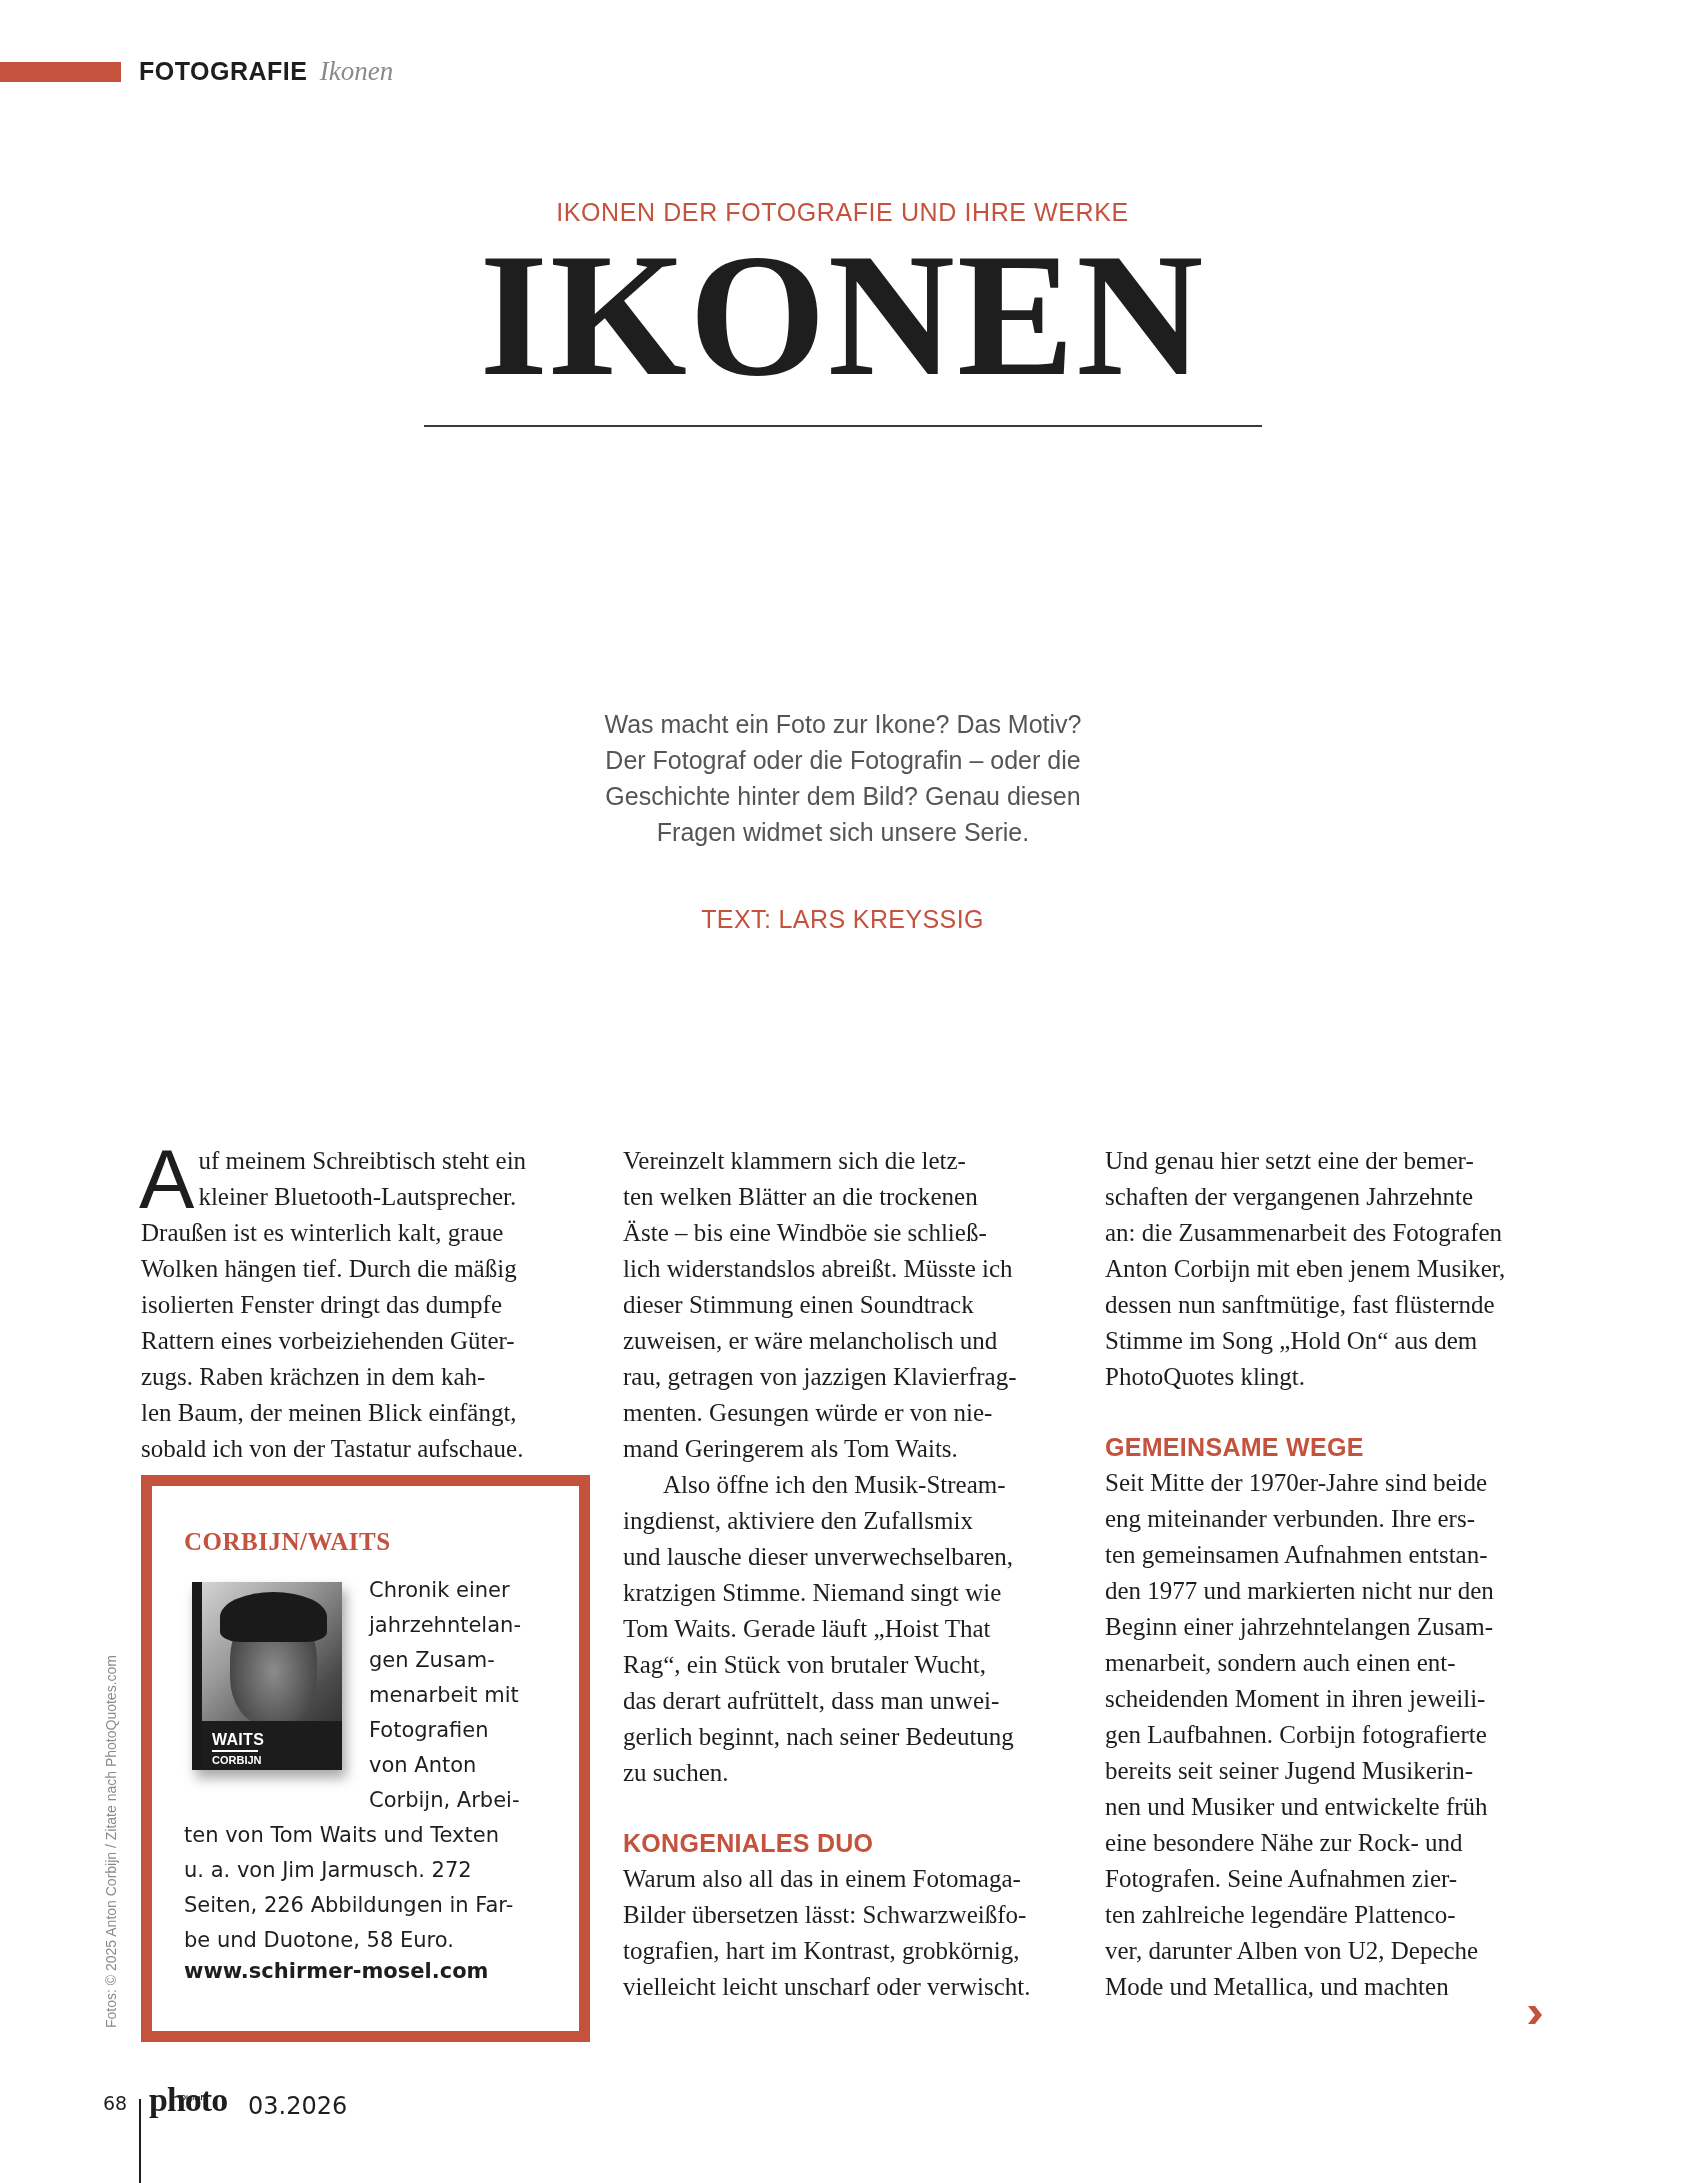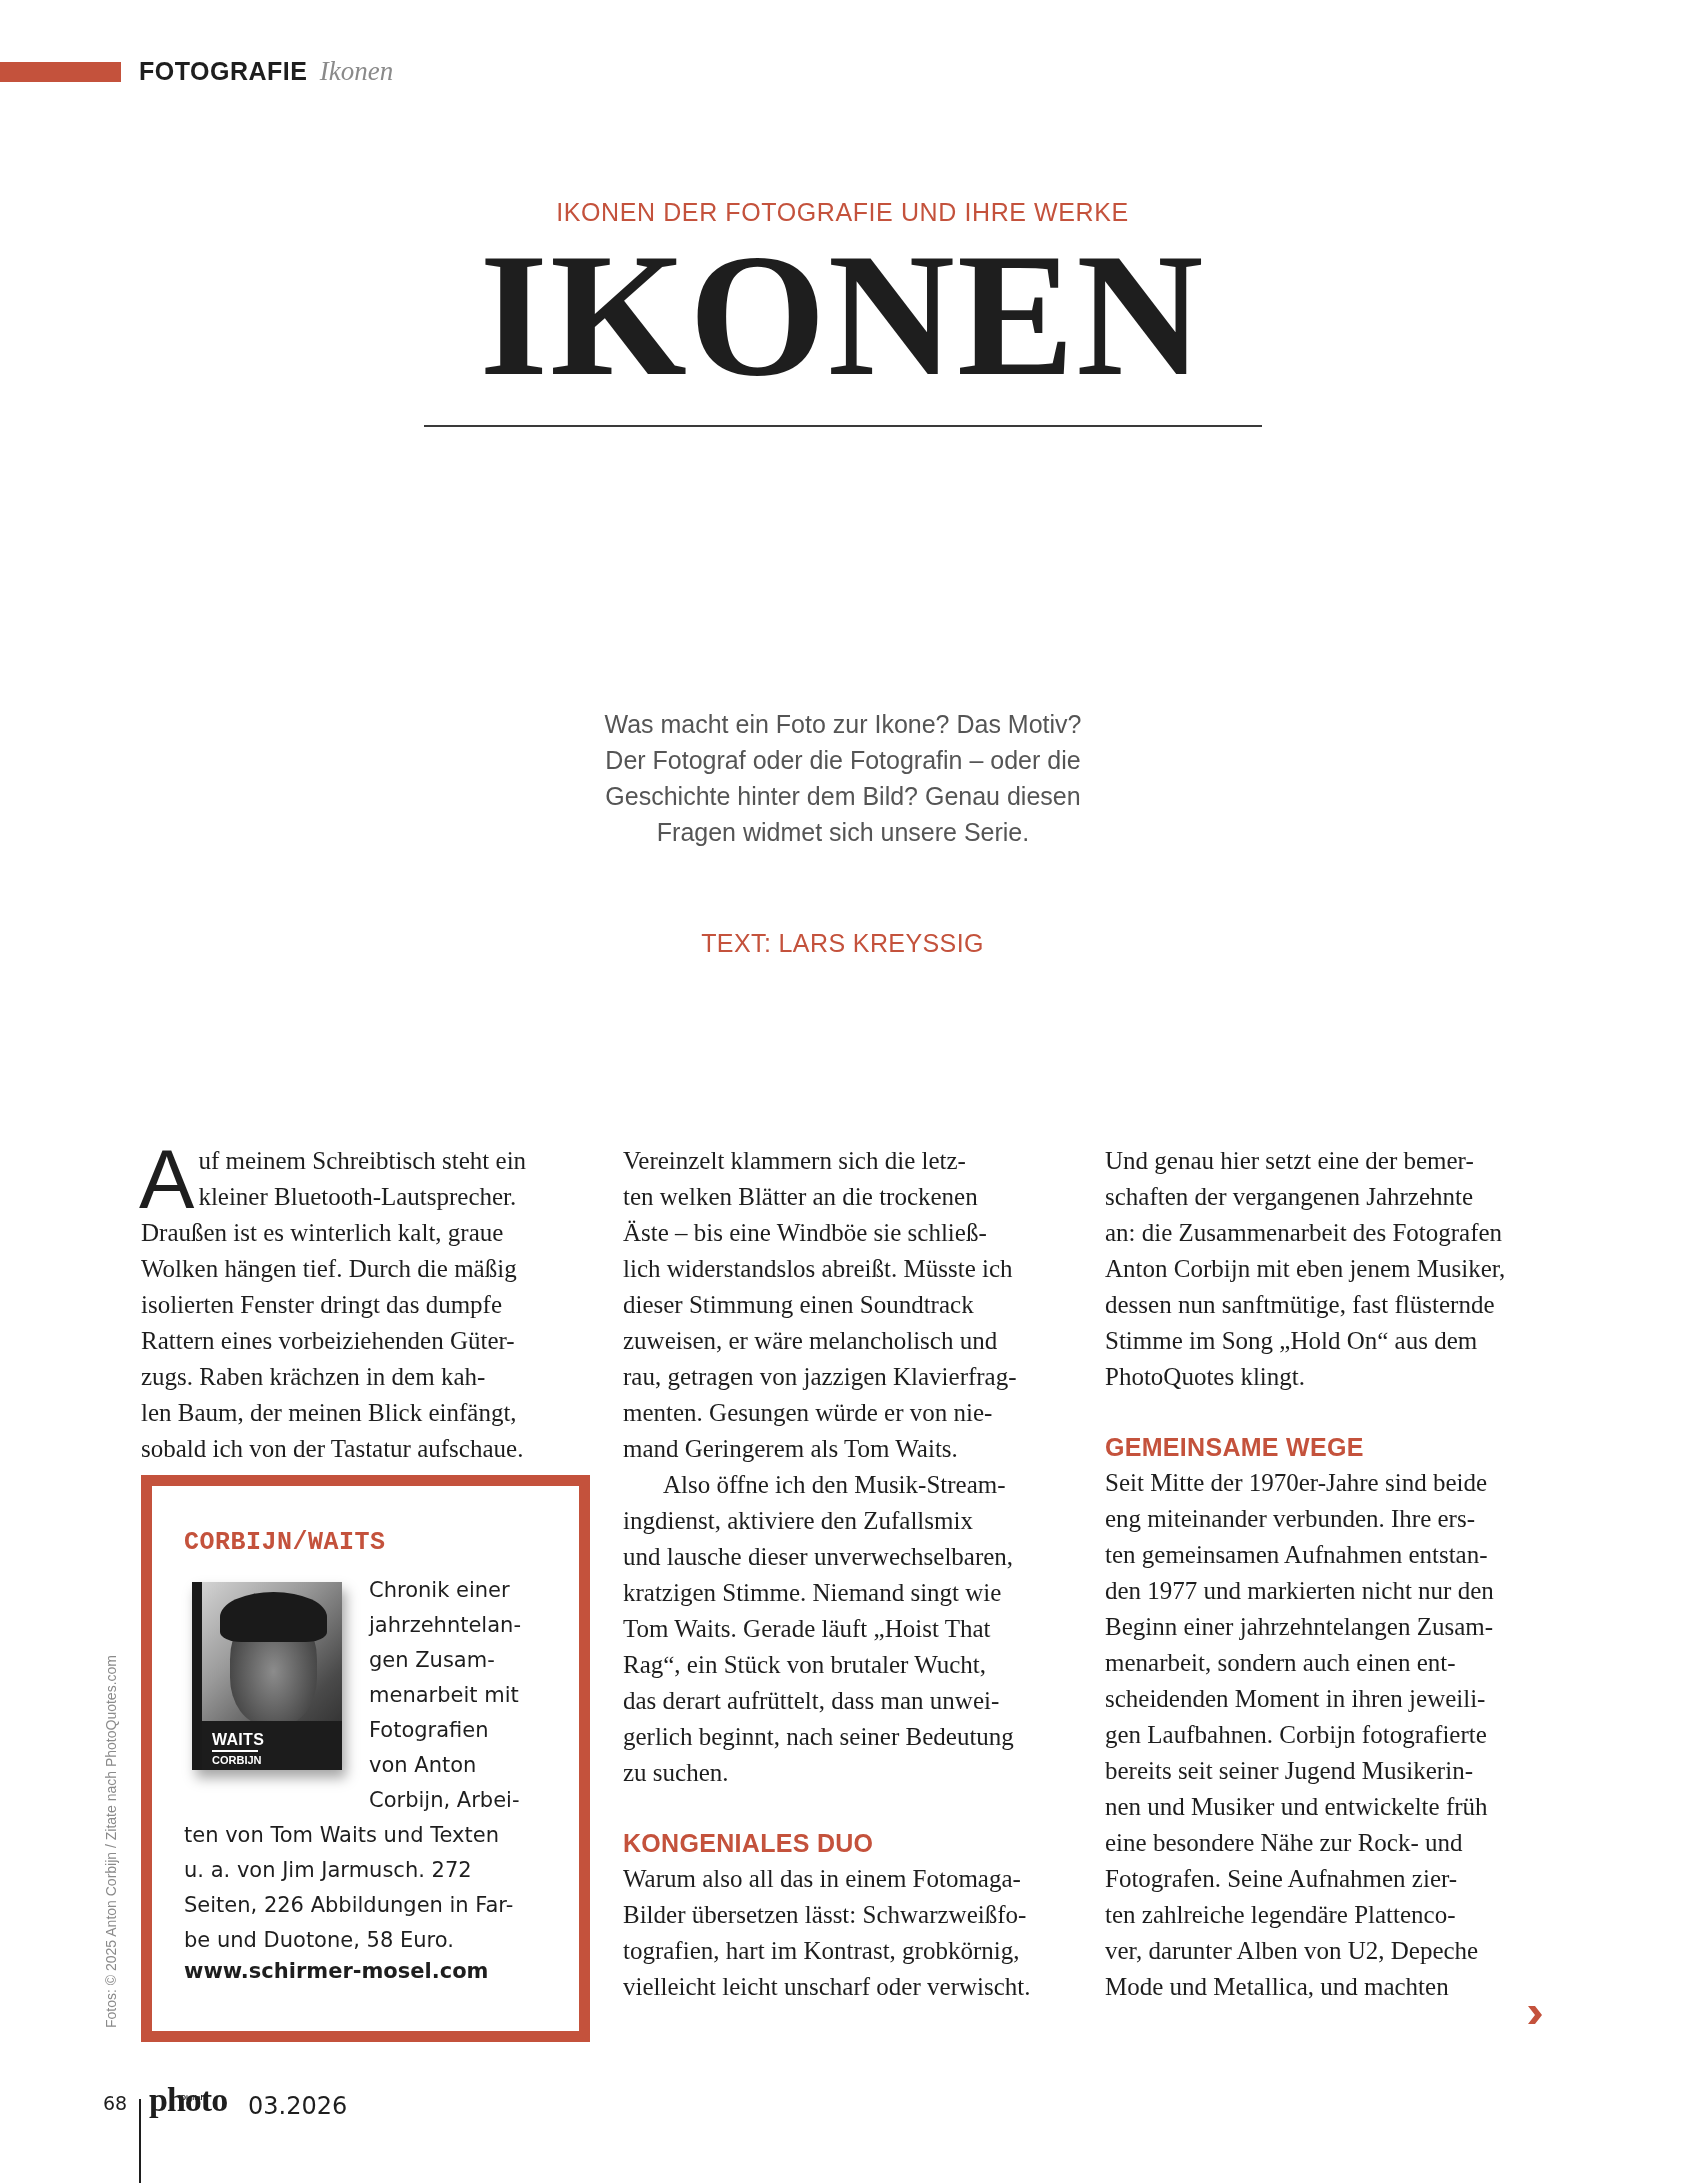--- a/index.html
+++ b/index.html
@@ -15,41 +15,41 @@
   .kicker { position: absolute; left: 0; width: 1685px; top: 198px; text-align: center; color: #c4523c;
             font-family: "Liberation Sans", "DejaVu Sans", sans-serif; font-size: 25px; letter-spacing: 0.6px; }
   .title { position: absolute; left: 0; width: 1685px; top: 226px; text-align: center;
            font-family: "Liberation Serif", "DejaVu Serif", serif; font-weight: bold; font-size: 176px; line-height: 178px;
            letter-spacing: 2px; color: #1e1e1e; }
   .title-rule { position: absolute; left: 424px; top: 425px; width: 838px; height: 0; border-top: 2px solid #3a3a3a; }
 
   
   .intro { position: absolute; left: 521px; width: 644px; top: 706px; text-align: center;
            font-family: "Liberation Sans", "DejaVu Sans", sans-serif; font-size: 25px; line-height: 36px; color: #555555; }
-  .byline { position: absolute; left: 0; width: 1685px; top: 929px; text-align: center; color: #c4523c;
+  .byline { position: absolute; left: 0; width: 1685px; top: 905px; text-align: center; color: #c4523c;
             font-family: "Liberation Sans", "DejaVu Sans", sans-serif; font-size: 25px; letter-spacing: 0.4px; }
 
   
   .col { position: absolute; top: 1143px; width: 446px; font-family: "Liberation Serif", "DejaVu Serif", serif;
          font-size: 25px; line-height: 36px; color: #1e1e1e; }
   .col p { margin: 0; }
   .col1 { left: 141px; width: 442px; }
   .col2 { left: 623px; }
   .col3 { left: 1105px; }
   .line { display: block; white-space: nowrap; }
   .indent { padding-left: 40px; }
   .dropcap { float: left; font-family: "Liberation Sans", "DejaVu Sans", sans-serif; font-size: 83px; line-height: 65px;
              margin: 4px 4px 0 -2px; color: #1e1e1e; }
   .subhead { font-family: "Liberation Sans", "DejaVu Sans", sans-serif; font-weight: bold; color: #c4523c;
              font-size: 25px; line-height: 36px; display: block; letter-spacing: 0.3px; }
   .gap { display: block; height: 34px; }
 
   
   .infobox { position: absolute; left: 141px; top: 1475px; width: 427px; height: 545px; border: 11px solid #c4523c; background: #fff; }
-  .infobox .box-title { position: absolute; left: 32px; top: 42px; font-family: Liberation Mono, monospace;
+  .infobox .box-title { position: absolute; left: 32px; top: 42px; font-family: Liberation Serif, serif;
                         font-weight: bold; color: #c4523c; font-size: 25px; letter-spacing: 0.5px; }
   .book { position: absolute; left: 40px; top: 96px; width: 150px; height: 188px;
           box-shadow: 4px 8px 12px rgba(0,0,0,0.35); background: linear-gradient(135deg, #d8d8d8 0%, #9a9a9a 35%, #4a4a4a 70%, #222 100%); overflow: hidden; }
   .book-spine { position: absolute; left: 0; top: 0; width: 10px; height: 100%; background: #1a1a1a; }
   .book-face { position: absolute; left: 38px; top: 24px; width: 87px; height: 119px; border-radius: 45% 45% 40% 40%;
                background: radial-gradient(ellipse at 50% 55%, #8c8c8c 0%, #5c5c5c 50%, #2c2c2c 100%); }
   .book-hair { position: absolute; left: 28px; top: 10px; width: 107px; height: 50px; border-radius: 50% 50% 20% 20%; background: #1a1a1a; }
   .book-shirt { position: absolute; left: 10px; top: 139px; width: 141px; height: 50px; background: #1c1c1c; }
   .book-t1 { position: absolute; left: 20px; top: 149px; color: #fff; font-family: "Liberation Sans", "DejaVu Sans", sans-serif;
              font-weight: bold; font-size: 16px; letter-spacing: 0.3px; text-align: center; }

